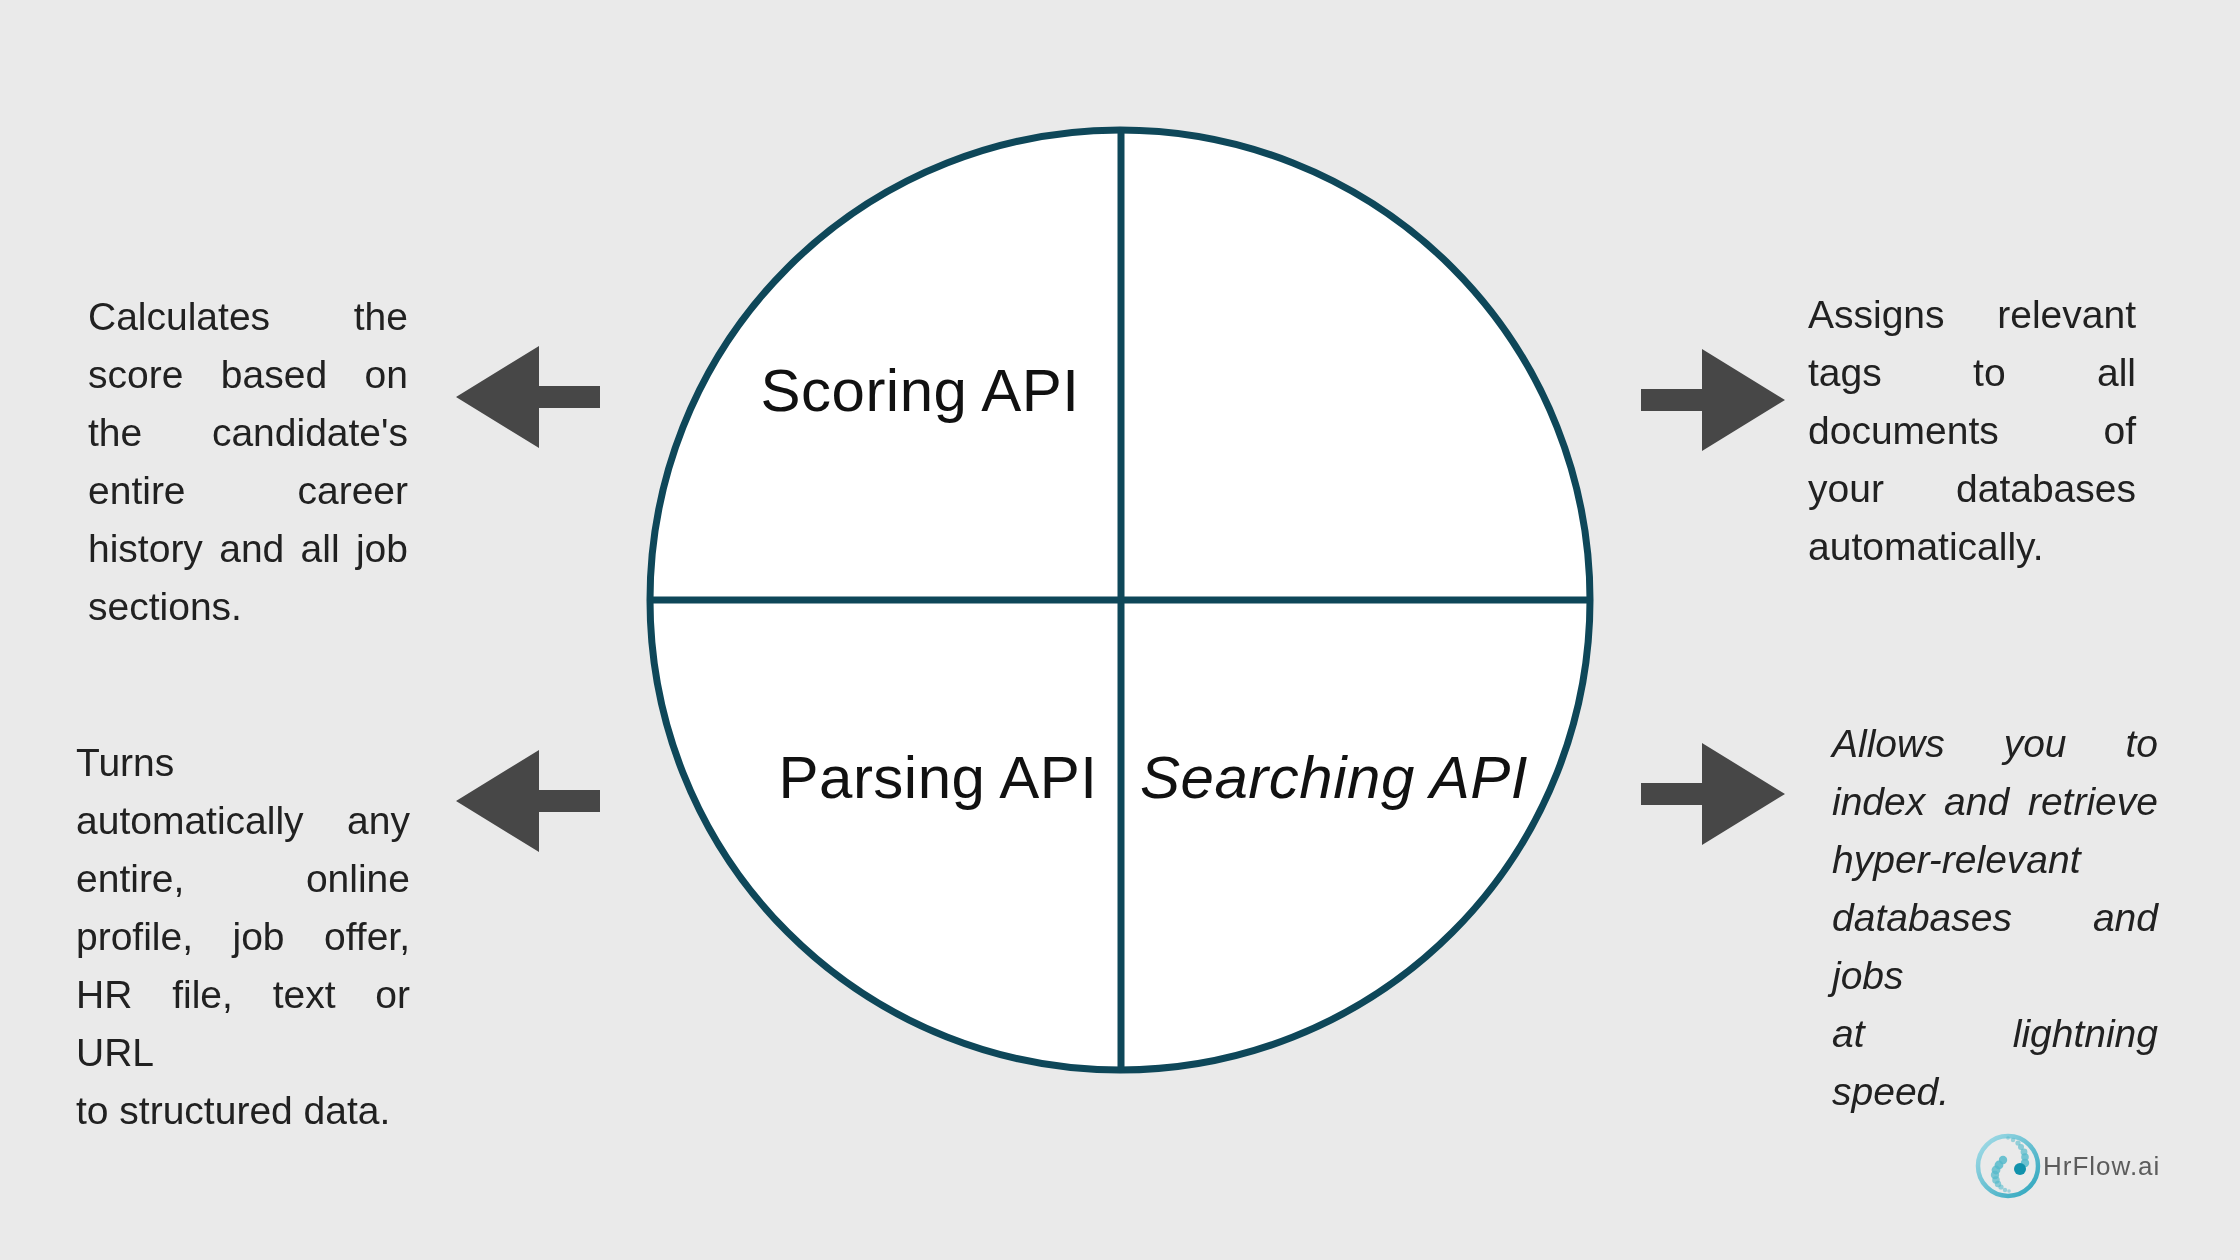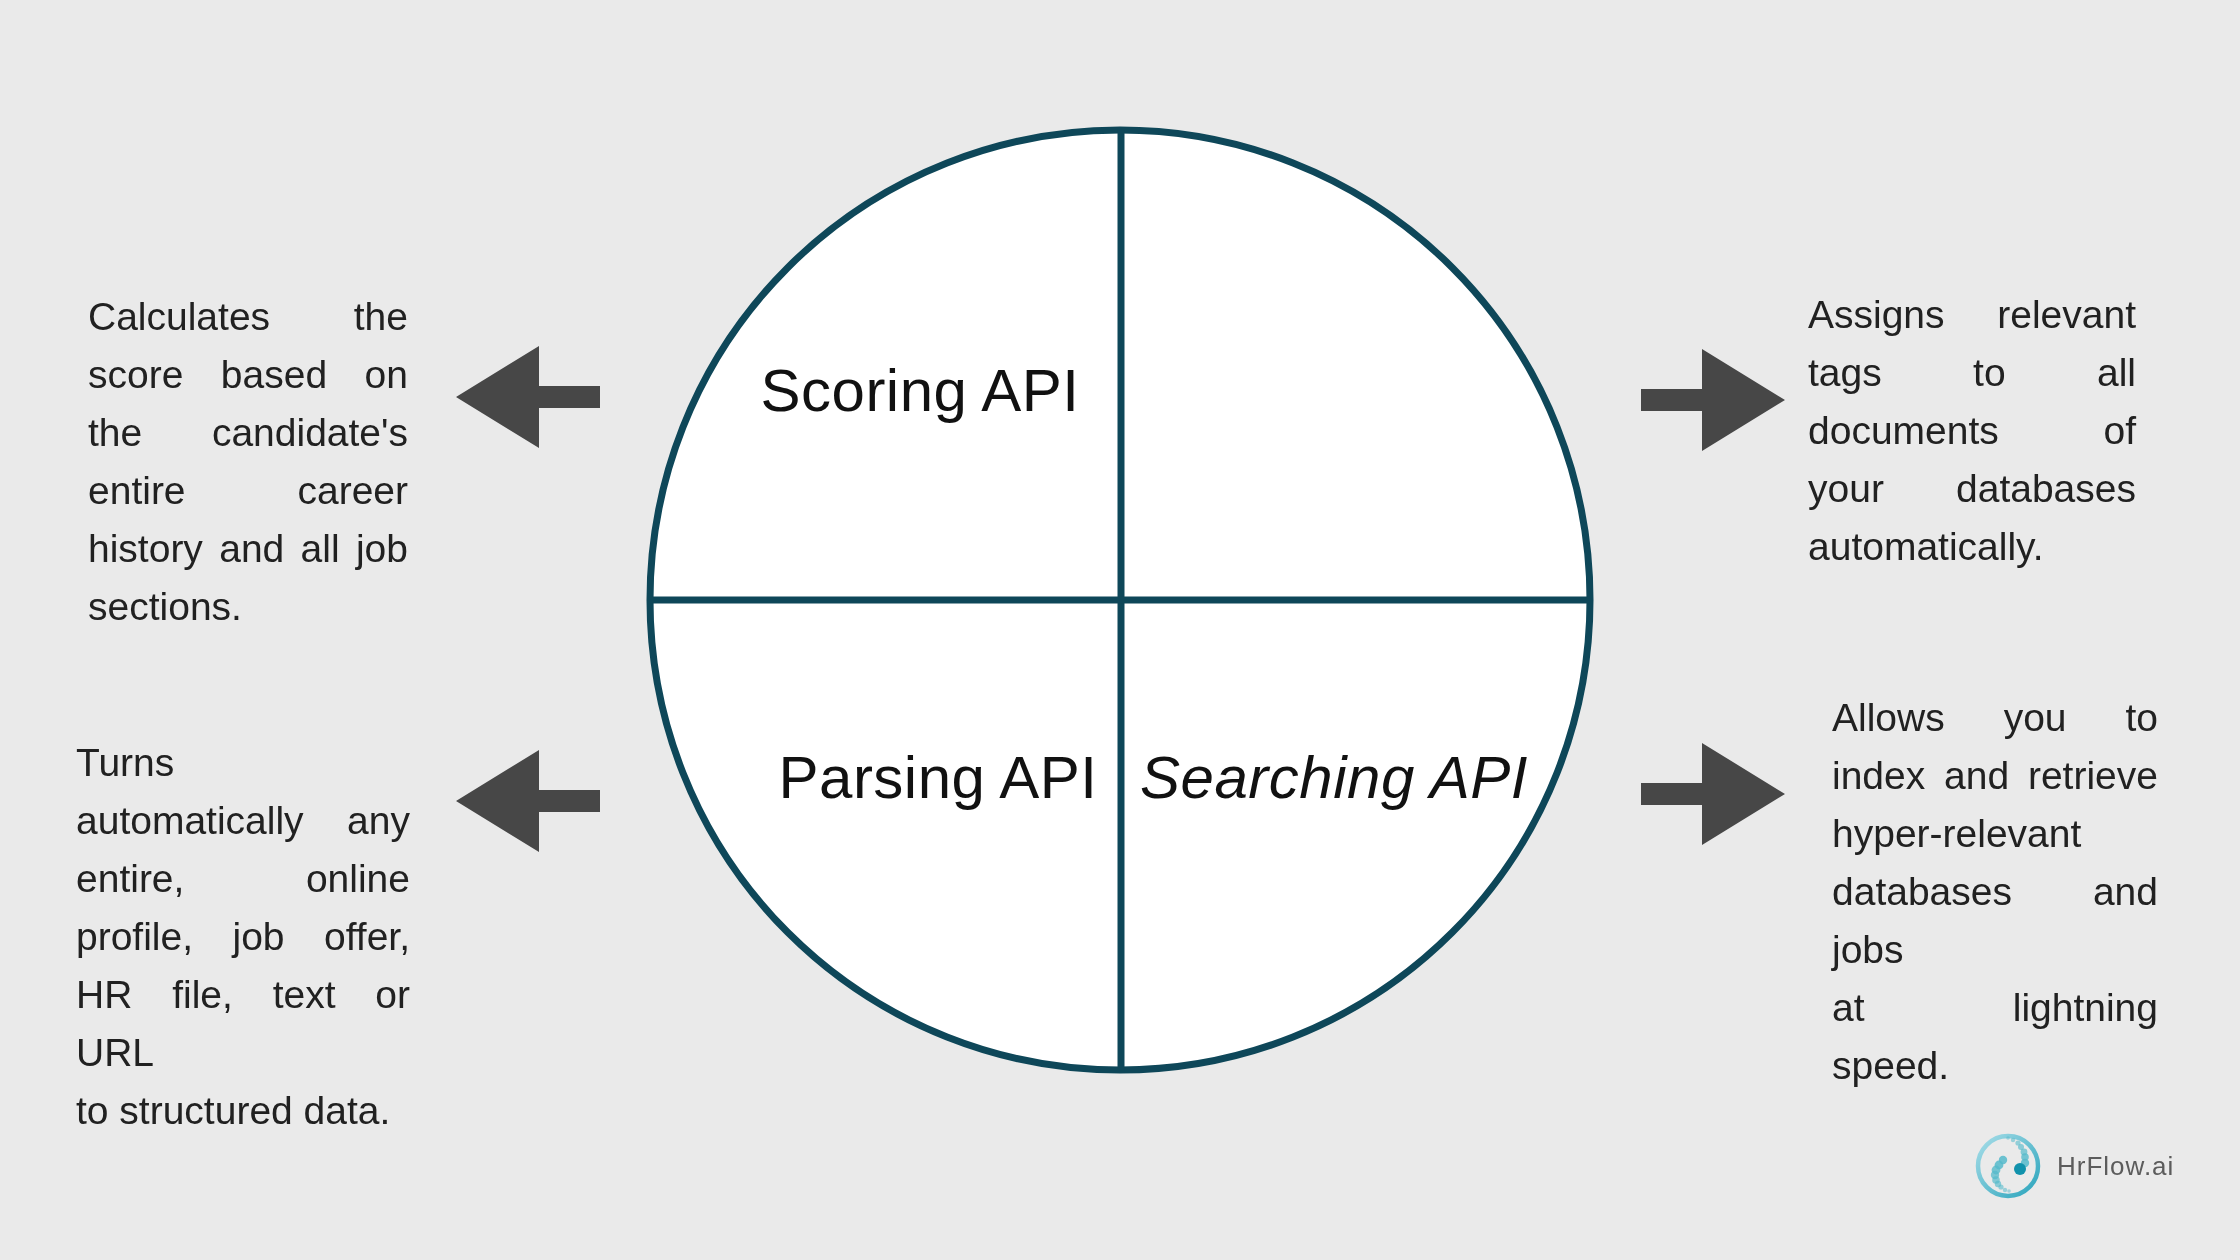--- a/index.html
+++ b/index.html
@@ -43,21 +43,21 @@
     color:var(--text);
     margin-top:20px;
   }
   .jline{text-align:justify;text-align-last:justify;}
   .jline.last{text-align-last:left;}
   .arrow{position:absolute;width:145px;height:104px;}
   .arrow polygon{fill:var(--arrow);}
   .logo{
     position:absolute;
     left:1973px;top:1131px;
-    display:flex;align-items:center;gap:14px;
+    display:flex;align-items:center;
   }
   .logo-icon{width:70px;height:70px;display:block;}
   .logo-text{
     font-size:26px;
     letter-spacing:1px;
     color:var(--logo-text);
     white-space:nowrap;
   }
 </style>
 </head>
@@ -91,21 +91,21 @@
       <div class="jline">HR file, text or URL</div>
       <div class="jline last">to structured data.</div>
     </div>
   <div class="desc" style="left:1808px;top:266px;width:328px;">
       <div class="jline">Assigns relevant</div>
       <div class="jline">tags to all</div>
       <div class="jline">documents of</div>
       <div class="jline">your databases</div>
       <div class="jline last">automatically.</div>
     </div>
-  <div class="desc" style="left:1832px;top:669px;width:326px;">
+  <div class="desc" style="left:1832px;top:695px;width:326px;font-style:italic;">
       <div class="jline">Allows you to</div>
       <div class="jline">index and retrieve</div>
       <div class="jline">hyper-relevant</div>
       <div class="jline">databases and jobs</div>
       <div class="jline">at lightning</div>
       <div class="jline last">speed.</div>
     </div>
 
   <svg class="arrow" style="left:455px;top:345px;" viewBox="0 0 145 104">
     <polygon points="1,52 84,1 84,41 145,41 145,63 84,63 84,103"></polygon>

